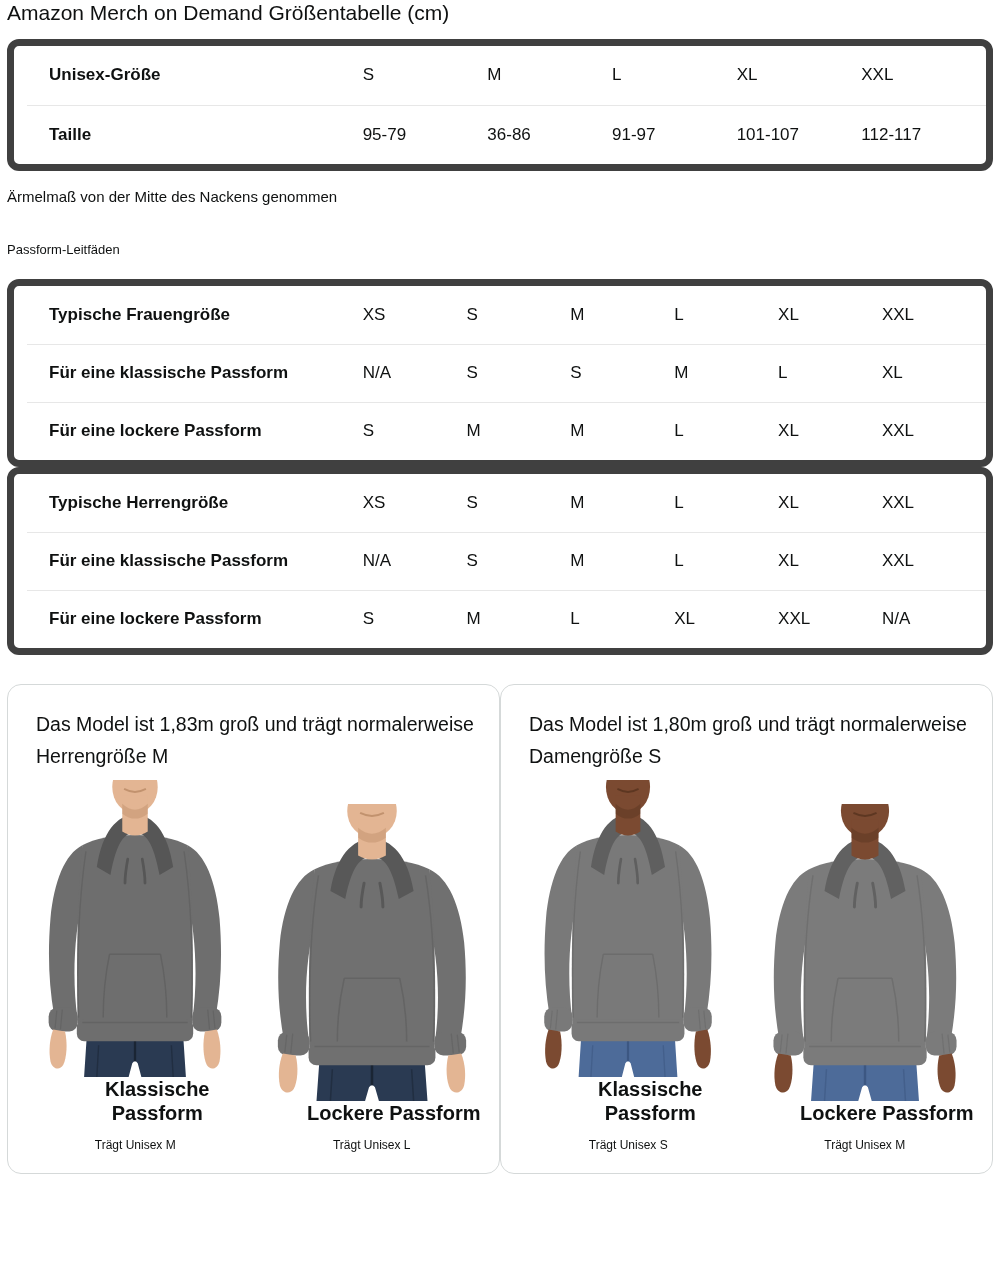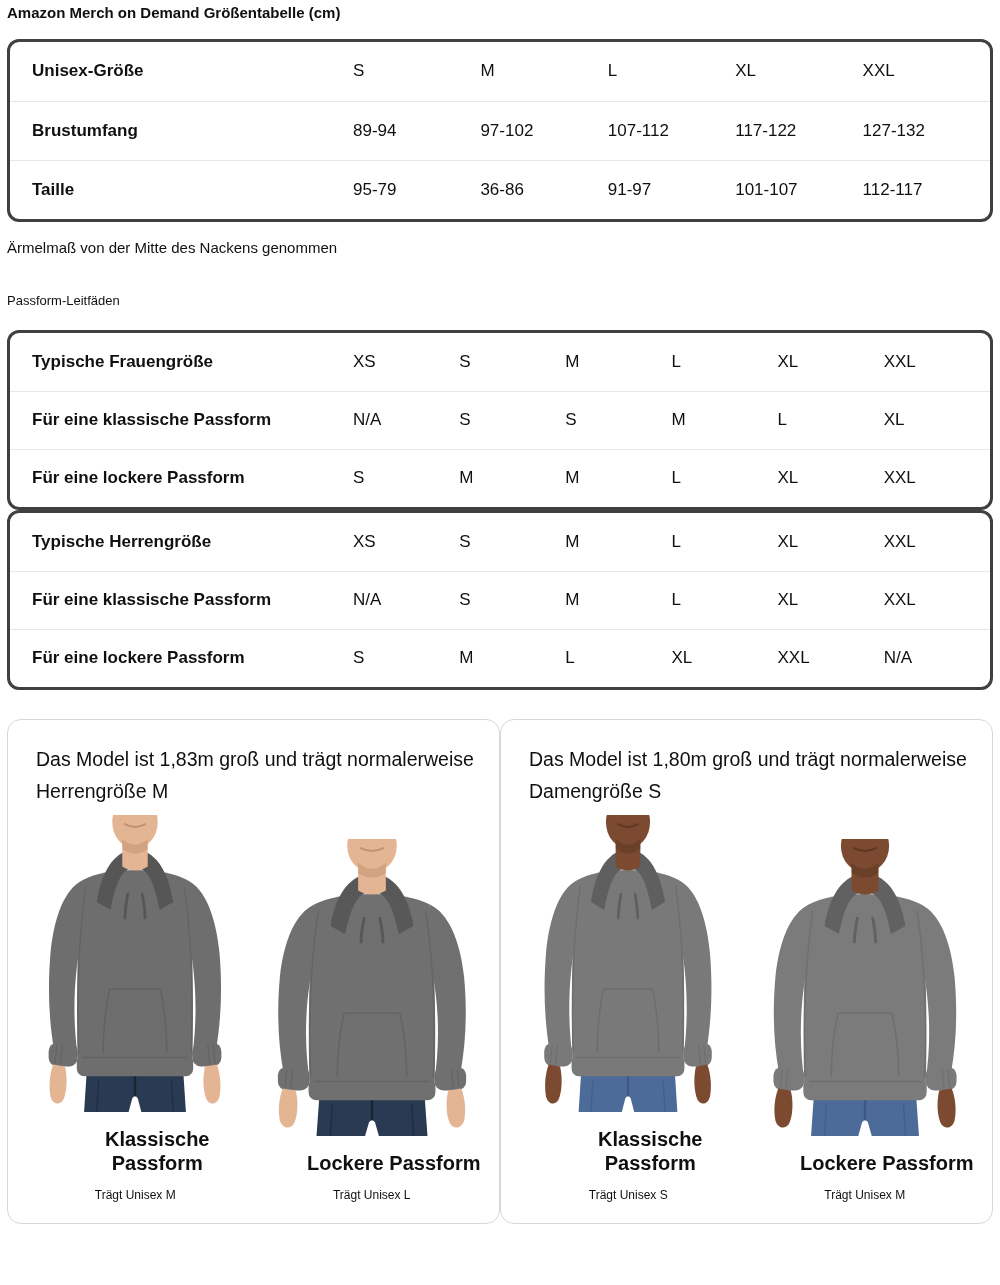--- a/index.html
+++ b/index.html
@@ -5,31 +5,32 @@
   * { box-sizing: border-box; }
   html, body { margin: 0; padding: 0; background: #ffffff; }
   body {
     width: 1000px;
     font-family: "Liberation Sans", "DejaVu Sans", sans-serif;
     color: #0f1111;
   }
   .page { padding: 2px 7px 0 7px; }
 
   .page-title {
-    font-size: 15px;
-    font-weight: 700;
+    font-size: 21px;
+    font-weight: 400;
     margin: 0 0 15px 0;
     line-height: 22px;
   }
 
   .panel {
-    border: 3px solid #404040;
+    border: 7px solid #404040;
     border-radius: 12px;
     overflow: hidden;
     background: #fff;
+    padding-left: 13px;
   }
   table.sheet {
     width: 100%;
     border-collapse: collapse;
     table-layout: fixed;
     font-size: 17px;
     color: #0f1111;
   }
   table.sheet th, table.sheet td {
     vertical-align: middle;
@@ -101,21 +102,21 @@
   }
   .model-svg {
     width: var(--img-w, 210px);
     height: 297px;
     display: block;
   }
   figcaption { text-align: center; }
   .fit-label {
     font-size: 20px;
     font-weight: 700;
-    margin-top: 15px;
+    margin-top: 0;
     line-height: 24px;
     padding-left: 44px;
   }
   .size-label {
     font-size: 12px;
     font-weight: 400;
     margin-top: 9px;
     line-height: 23px;
   }
   .svg-defs { position: absolute; width: 0; height: 0; overflow: hidden; }
@@ -177,28 +178,20 @@
           <col style="width:13%">
         </colgroup>
       <tbody>
         <tr>
           <th>Unisex-Größe</th>
           <td>S</td>
           <td>M</td>
           <td>L</td>
           <td>XL</td>
           <td>XXL</td>
-        </tr>
-        <tr>
-          <th>Brustumfang</th>
-          <td>89-94</td>
-          <td>97-102</td>
-          <td>107-112</td>
-          <td>117-122</td>
-          <td>127-132</td>
         </tr>
         <tr>
           <th>Taille</th>
           <td>95-79</td>
           <td>36-86</td>
           <td>91-97</td>
           <td>101-107</td>
           <td>112-117</td>
         </tr>
       </tbody>

